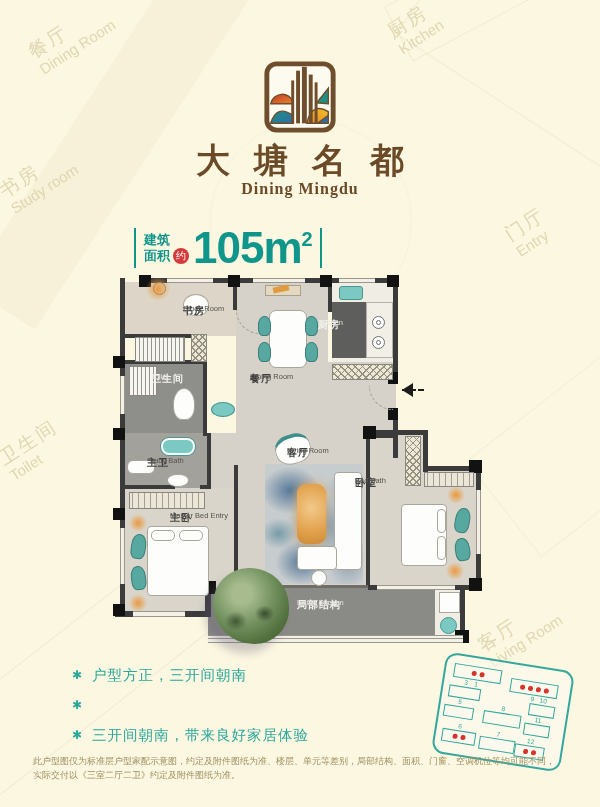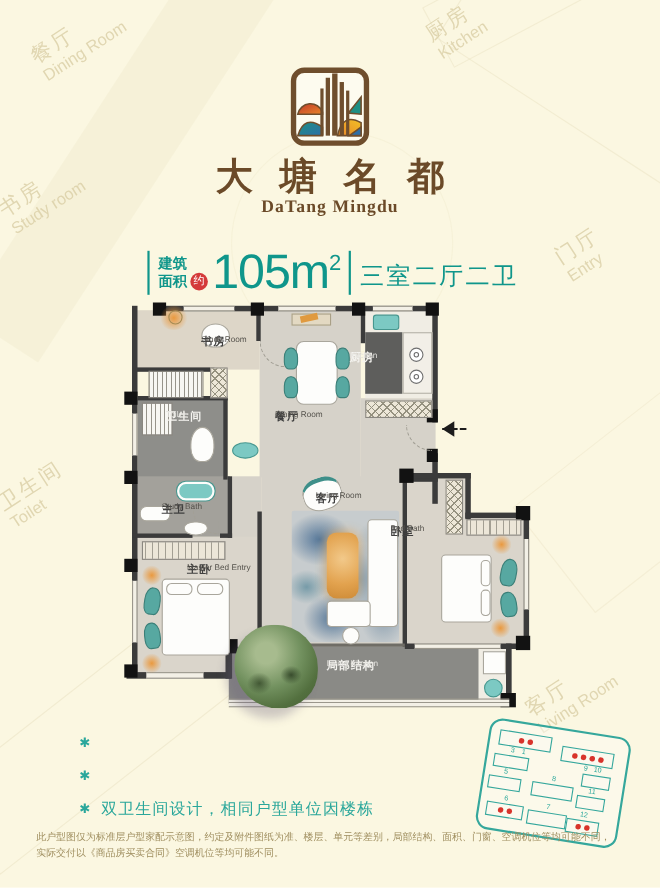--- a/index.html
+++ b/index.html
@@ -18,21 +18,21 @@
             font-family:"Liberation Serif","DejaVu Serif",serif;font-size:16px;font-weight:bold;
             color:#6B4A28;letter-spacing:1px;}
   
   .spec{position:absolute;left:126px;top:220px;height:56px;display:flex;align-items:center;color:#0F968B;}
   .d-letter{font-size:50px;font-weight:bold;line-height:50px;}
   .d-sub{font-size:22px;font-weight:bold;}
   .spec-div{width:2px;height:40px;background:#0F968B;margin:0 8px;}
   .area-label{font-size:13px;font-weight:bold;line-height:1.2;}
   .approx-badge{width:16px;height:16px;border-radius:50%;background:#D43A3A;color:#fff;
                 font-size:10px;line-height:16px;text-align:center;margin:16px 4px 0 3px;}
-  .area-num{font-size:44px;font-weight:400;letter-spacing:-1px;}
+  .area-num{font-size:44px;font-weight:700;letter-spacing:-1px;}
   .area-sup{font-size:20px;vertical-align:17px;}
   .layout-text{font-size:22px;letter-spacing:2px;padding-top:6px;}
   
   #fp{position:absolute;left:115px;top:278px;width:388px;height:388px;}
   #fp *{position:absolute;box-sizing:border-box;}
   .fl{background:#D6D2C9;}
   .w{background:#3B3B3B;}
   .blk{background:#121212;width:12px;height:12px;}
   .win{background:#F3F0E6;border-top:1px solid #9B978C;border-bottom:1px solid #9B978C;}
   .winv{background:#F3F0E6;border-left:1px solid #9B978C;border-right:1px solid #9B978C;}
@@ -146,32 +146,31 @@
     <path d="M47,67 Q52,45 69,55 L69,67 Z" fill="url(#gYel)" stroke="#6F4E2D" stroke-width="1.5"></path>
     <path d="M57,46 L69,31 L69,47 Z" fill="#1E8F84" stroke="#6F4E2D" stroke-width="1.5"></path>
     <path d="M58,67 L69,59 L69,67 Z" fill="#2C6FA8" stroke="#6F4E2D" stroke-width="1.5"></path>
     <rect x="36" y="13" width="4" height="54" fill="#6F4E2D"></rect>
     <rect x="42" y="9" width="5" height="58" fill="#6F4E2D"></rect>
     <rect x="49" y="17" width="4" height="50" fill="#6F4E2D"></rect>
     <rect x="31" y="23" width="3" height="44" fill="#6F4E2D"></rect>
     <rect x="55" y="25" width="3" height="42" fill="#6F4E2D"></rect>
   </svg>
   <div class="brand-cn">大塘名都</div>
-  <div class="brand-en">DaTang Mingdu</div>
+  <div class="brand-en">Dining Mingdu</div>
 
   <div class="spec">
     <div class="spec-div"></div>
     <div class="area-label">
       <div>建筑</div>
       <div>面积</div>
     </div>
     <div class="approx-badge">约</div>
     <div class="area-num"><span>105m</span><span class="area-sup">2</span></div>
     <div class="spec-div"></div>
-    <div class="layout-text">三室二厅二卫</div>
   </div>
 
   <div id="fp">
 
     <div class="fl" style="left:8px;top:4px;width:113px;height:54px;background:#DDD6C8;"></div>
     <div class="fl" style="left:121px;top:4px;width:92px;height:152px;"></div>
     <div class="fl" style="left:213px;top:84px;width:68px;height:74px;"></div>
     <div class="fl" style="left:217px;top:4px;width:61px;height:80px;background:#F0EDE4;"></div>
     <div class="fl" style="left:96px;top:155px;width:27px;height:58px;"></div>
     <div class="fl" style="left:123px;top:155px;width:130px;height:155px;"></div>
@@ -337,27 +336,28 @@
     </div>
     <div class="rlbl light" style="left:182px;top:320px;width:90px;">
       <div class="cn">局部结构</div>
         <div class="en">Living Kitchen</div>
     </div>
   </div>
 
   <ul class="features">
     <li>
         <span class="star">✱</span>
+        <span>户型方正，三开间朝南</span>
       </li>
     <li>
         <span class="star">✱</span>
       </li>
     <li>
         <span class="star">✱</span>
-        <span>双卫生间设计，相同户型单位因楼栋</span>
+        <span>三开间朝南，带来良好家居体验</span>
       </li>
   </ul>
 
   <div class="siteplan">
     <div class="bld" style="left:8px;top:8px;width:46px;height:12px;">
       <span class="bnum below">1</span>
       <i class="dot"></i>
         <i class="dot"></i>
     </div>
     <div class="bld" style="left:6px;top:30px;width:30px;height:10px;">
@@ -392,16 +392,16 @@
     </div>
     <div class="bld" style="left:80px;top:78px;width:28px;height:11px;">
       <span class="bnum above">12</span>
       <i class="dot"></i>
         <i class="dot"></i>
     </div>
   </div>
 
   <div class="disclaimer">
     <div>此户型图仅为标准层户型家配示意图，约定及附件图纸为准、楼层、单元等差别，局部结构、面积、门窗、空调机位等均可能不同，</div>
-    <div>实际交付以《商品房买卖合同》空调机位等均可能不同。</div>
+    <div>实际交付以《三室二厅二卫》约定及附件图纸为准。</div>
   </div>
 
 </div>
 
 </body></html>

